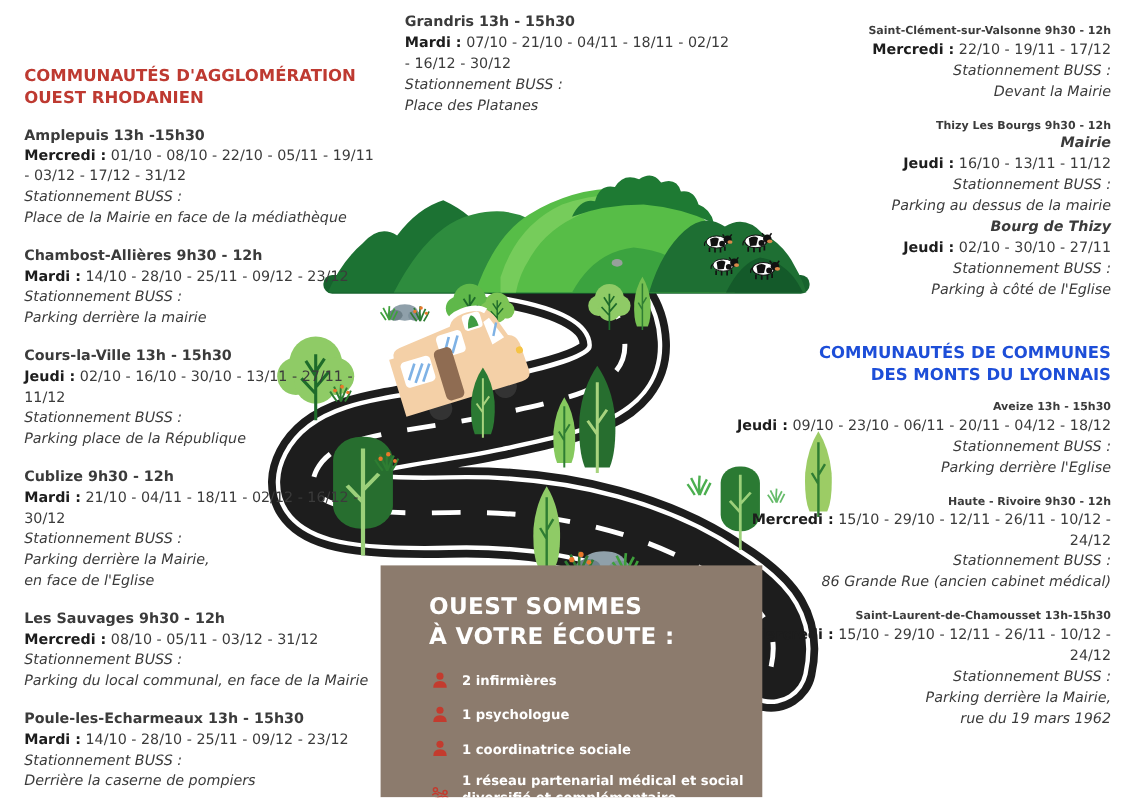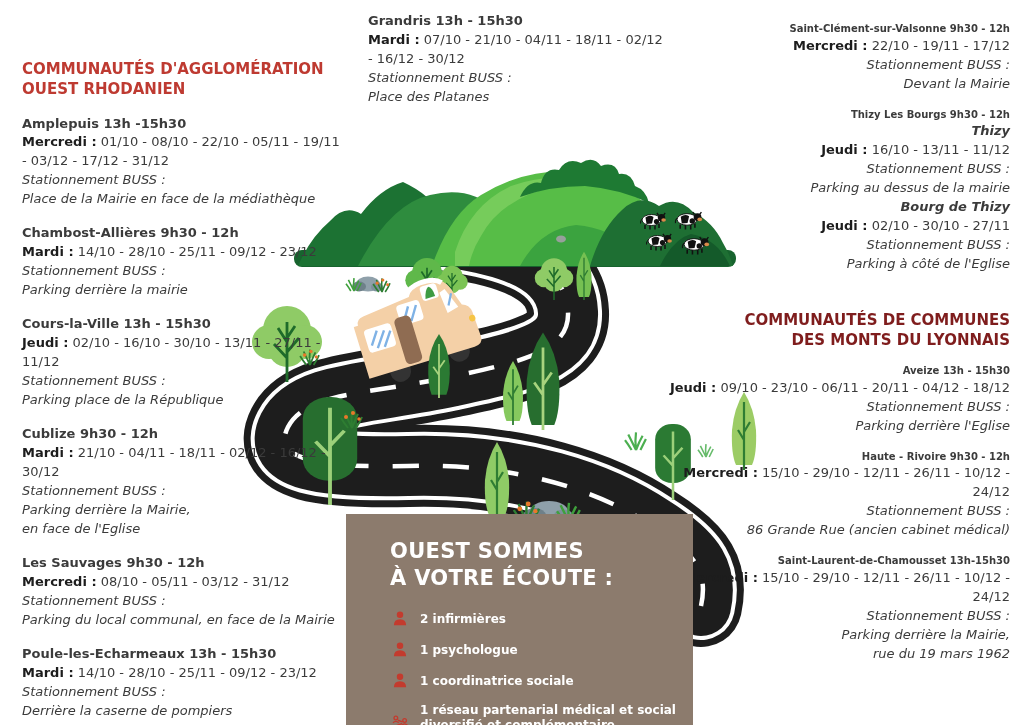--- a/index.html
+++ b/index.html
@@ -6,21 +6,21 @@
   .page{position:relative;width:1024px;height:725px;background:#ffffff;overflow:hidden;
         font-family:"DejaVu Sans","Liberation Sans",sans-serif;color:#222;}
   .scene{position:absolute;left:0;top:0;z-index:1;}
   .col{position:absolute;z-index:2;}
   .col-left{left:22px;top:16px;width:318px;margin-top:43px;}
   .col-mid{left:368px;top:12px;width:302px;}
   .col-right{left:668px;top:22px;width:342px;text-align:right;}
   .heading{font-size:15px;font-weight:bold;line-height:1.35;margin:0;}
   .heading span{display:block;}
   .red{color:#BE3A31;}
-  .brown{color:#7f1d1d;text-align:right;}
+  .brown{color:#1d4ed8;text-align:right;}
   .entry{margin-top:15px;}
   .col-right .entry{margin-top:14px;}
   .nameline{font-size:15px;font-weight:bold;color:#1d1d1d;margin:0 0 2px 0;line-height:1.35;}
   .col-right .nameline{font-size:10px;}
   .page p{margin:0;font-size:13px;line-height:1.46;color:#3b3b3b;}
   .day{font-weight:bold;color:#1d1d1d;}
   .ital{font-style:italic;color:#2e2e2e;}
   .green-sub{color:#1B7B3D;font-weight:bold;font-style:italic;font-size:13.5px;line-height:1.46;}
   .mdl-heading{margin-top:36px;}
   .infobox{position:absolute;left:346px;top:514px;width:347px;height:211px;background:#8C7B6D;
@@ -226,21 +226,21 @@
 
     <div>
       <p class="nameline"><span class="town-red">Saint-Clément-sur-Valsonne</span> <span>9h30 - 12h</span></p>
       <p><span class="day">Mercredi :</span> <span>22/10 - 19/11 - 17/12</span></p>
       <p class="ital">Stationnement BUSS :</p>
       <p class="ital">Devant la Mairie</p>
     </div>
 
     <div class="entry">
       <p class="nameline"><span class="town-red">Thizy Les Bourgs</span> <span>9h30 - 12h</span></p>
-      <p class="green-sub">Thizy</p>
+      <p class="green-sub">Mairie</p>
       <p><span class="day">Jeudi :</span> <span>16/10 - 13/11 - 11/12</span></p>
       <p class="ital">Stationnement BUSS :</p>
       <p class="ital">Parking au dessus de la mairie</p>
       <p class="green-sub">Bourg de Thizy</p>
       <p><span class="day">Jeudi :</span> <span>02/10 - 30/10 - 27/11</span></p>
       <p class="ital">Stationnement BUSS :</p>
       <p class="ital">Parking à côté de l'Eglise</p>
     </div>
 
     <h2 class="heading brown mdl-heading">

